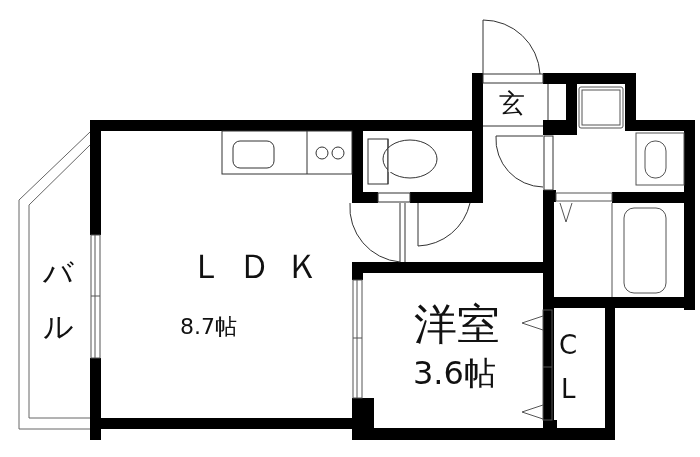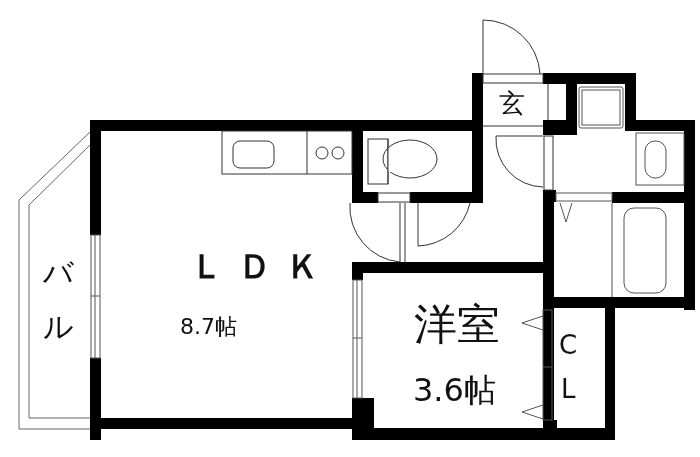--- a/index.html
+++ b/index.html
@@ -1,22 +1,22 @@
 <!DOCTYPE html>
 <html><head>
 <meta charset="utf-8">
 <style>
   html, body { margin: 0; padding: 0; background: #ffffff; }
   body { width: 700px; height: 457px; overflow: hidden; position: relative; }
   svg { position: absolute; left: 0; top: 0; }
   .lbl { position: absolute; font-family: "DejaVu Sans", sans-serif; color: #111; line-height: 1; white-space: nowrap; }
-  .ldk-name { left: 190px; top: 249px; font-size: 34px; letter-spacing: 14px; font-weight: bold; }
+  .ldk-name { left: 190px; top: 249px; font-size: 34px; letter-spacing: 14px; }
   .ldk-size { left: 180px; top: 316px; font-size: 22px; }
   .yo-name { left: 414px; top: 303px; font-size: 43px; }
-  .yo-size { left: 413px; top: 374px; font-size: 32px; }
+  .yo-size { left: 413px; top: 357px; font-size: 32px; }
   .bal1 { left: 43px; top: 258px; font-size: 30px; }
   .bal2 { left: 43px; top: 312px; font-size: 30px; }
   .gen { left: 499px; top: 90px; font-size: 26px; }
   .cl1 { left: 559px; top: 332px; font-size: 26px; }
   .cl2 { left: 561px; top: 376px; font-size: 26px; }
 </style>
 </head>
 <body>
 
 <svg width="700" height="457" viewBox="0 0 700 457">

